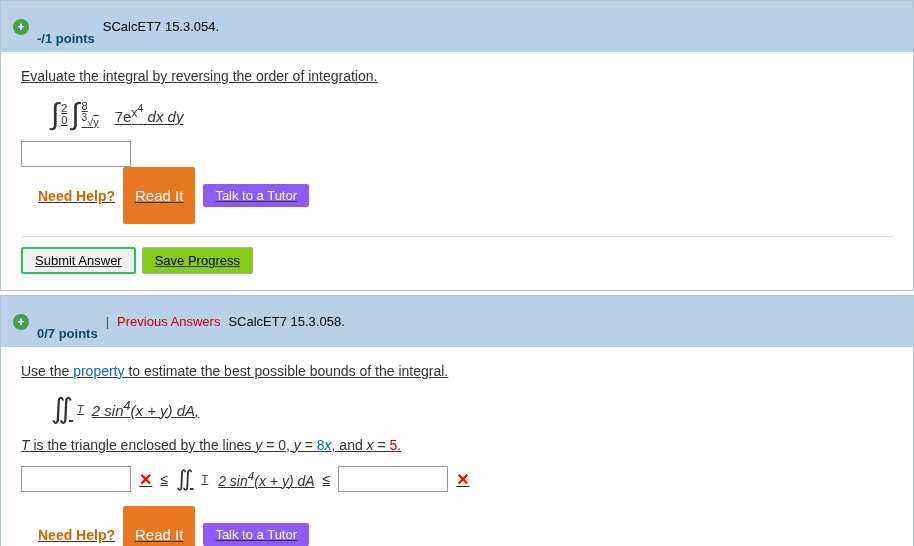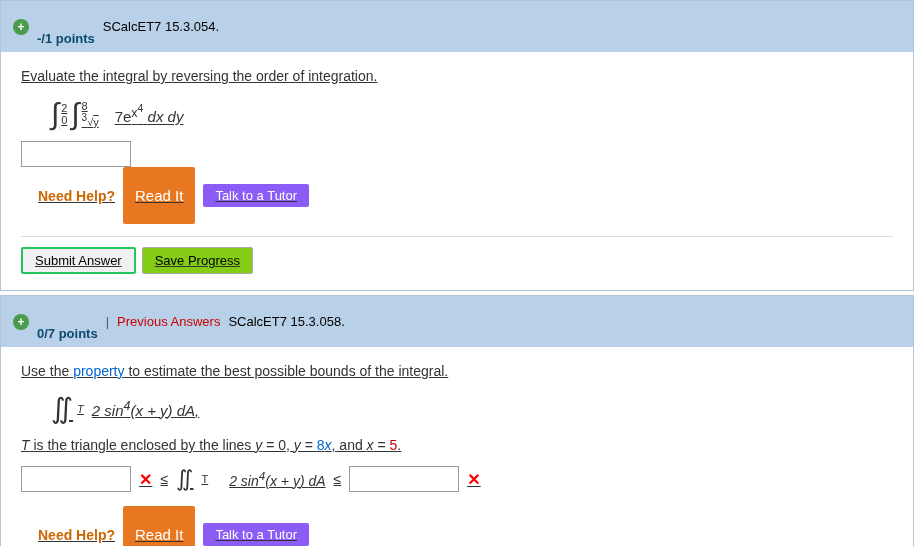--- a/index.html
+++ b/index.html
@@ -234,21 +234,21 @@
     <p>
       <i>T</i> is the triangle enclosed by the lines <i>y</i> = 0, <i>y</i> = <span style="color:#0066cc;">8<i>x</i></span>, and <i>x</i> = <span style="color:#cc0000;">5</span>.
     </p>
 
     <div class="bounds-row">
       <input type="text" class="answer-input" style="width: 110px;">
       <span class="x-mark">✕</span>
       <span>≤</span>
       <span style="font-size:22px; font-style:normal;">∬</span>
       <sub style="font-size:11px;">T</sub>
-      <span style="margin-left:13px; font-style:italic;text-align:right;">
+      <span style="margin-left:2px; font-style:italic;text-align:right;">
         2 sin<sup>4</sup>(<i>x</i> + <i>y</i>) <i>dA</i>
       </span>
       <span>≤</span>
       <input type="text" class="answer-input" style="width: 110px;">
       <span class="x-mark">✕</span>
     </div>
 
     <div class="need-help">
       <span class="need-help-label">Need Help?</span>
       <button class="btn-read-it">Read It</button>

